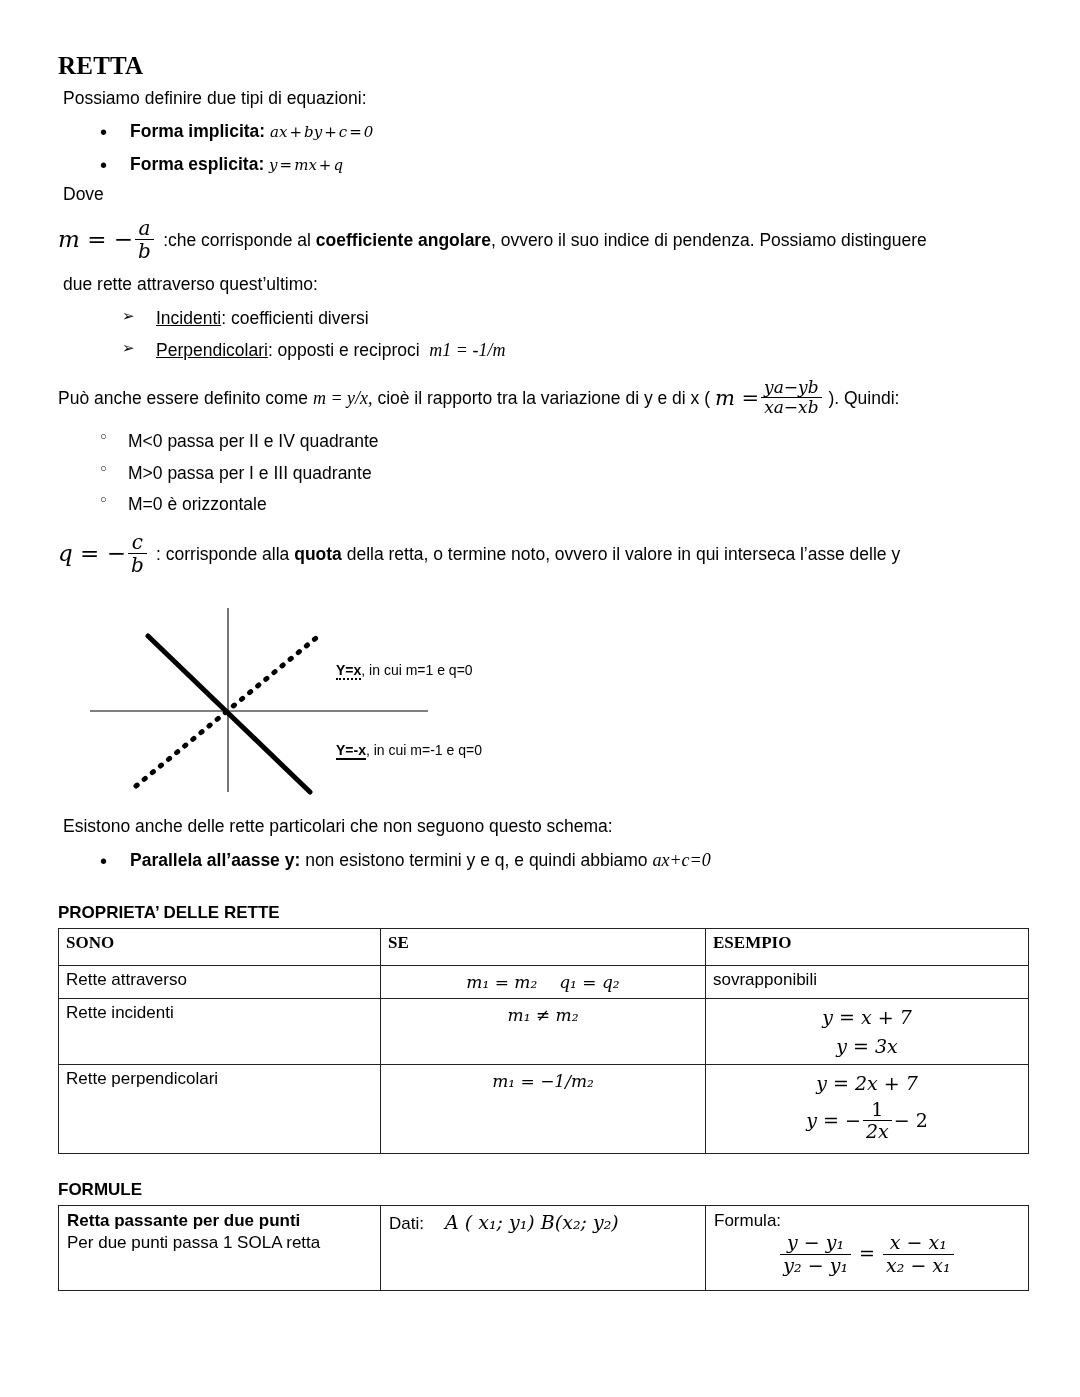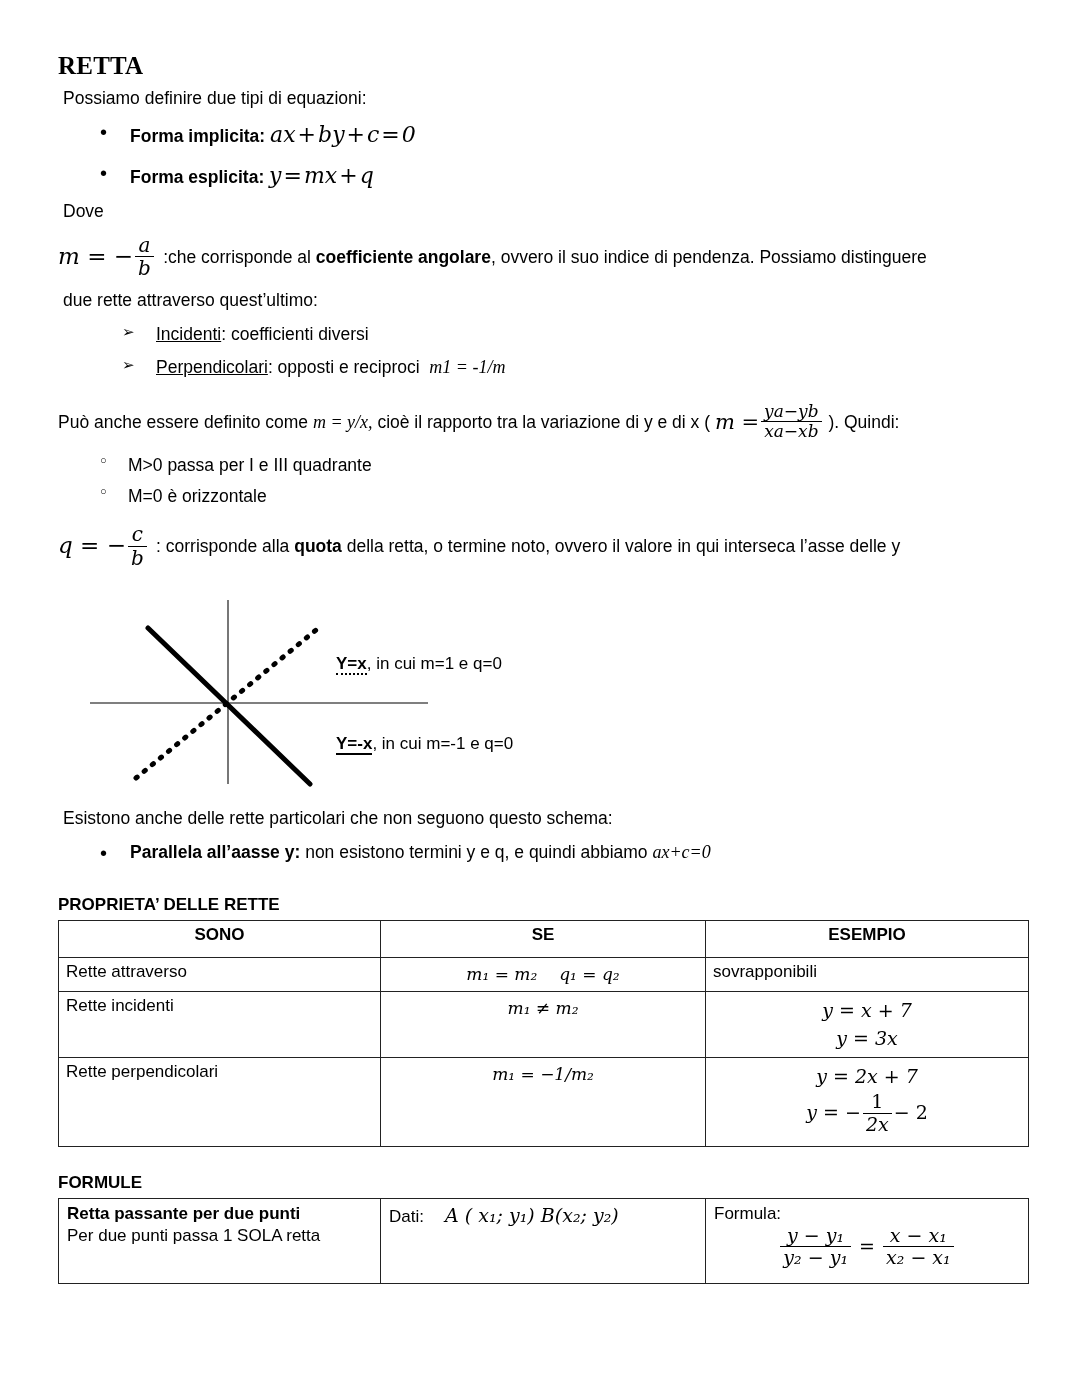--- a/index.html
+++ b/index.html
@@ -91,21 +91,21 @@
   .it {
     font-style: italic;
     font-family: "Liberation Serif", serif;
     font-size: 18px;
   }
 
   
   .math {
     font-family: "DejaVu Serif", serif;
     font-style: italic;
-    font-size: 22px;
+    font-size: 15px;
     white-space: nowrap;
   }
   .math .op { font-style: normal; padding: 0 2px; }
   .math .num { font-style: italic; }
   .frac {
     display: inline-block;
     vertical-align: middle;
     text-align: center;
     font-family: "DejaVu Serif", serif;
     font-style: italic;
@@ -136,21 +136,21 @@
   
   .graph-block {
     position: relative;
     height: 212px;
     margin-top: 16px;
     margin-bottom: 8px;
   }
   .graph-svg { position: absolute; left: 22px; top: 0; }
   .glabel {
     position: absolute;
-    font-size: 17px;
+    font-size: 14px;
     white-space: nowrap;
   }
   .glabel .tag {
     font-weight: bold;
     border-bottom: 2px dotted #000;
   }
   .glabel.l1 { left: 278px; top: 68px; }
   .glabel.l2 { left: 278px; top: 148px; }
   .glabel.l2 .tag { border-bottom: 2px solid #000; }
 
@@ -166,23 +166,24 @@
     table-layout: fixed;
   }
   table.grid td, table.grid th {
     border: 1.6px solid #222;
     padding: 4px 7px;
     vertical-align: top;
     font-size: 17px;
     font-weight: normal;
   }
   table.grid th {
-    text-align: center;
+    text-align: left;
     font-weight: bold;
     height: 28px;
+    font-family: Liberation Serif, serif;
   }
   .cell-math {
     text-align: center;
     font-family: "DejaVu Serif", serif;
     font-style: italic;
     font-size: 19px;
     line-height: 1.45;
   }
   .cell-math .sp { display: inline-block; width: 22px; }
   td.tall-2 { height: 52px; }
@@ -261,25 +262,26 @@
     <ul class="arrows">
       <li>
         <span class="u">Incidenti</span><span>: coefficienti diversi</span>
       </li>
       <li>
         <span class="u">Perpendicolari</span><span>: opposti e reciproci</span>&nbsp;
         <span class="it">m1 = -1/m</span>
       </li>
     </ul>
 
-    <div class="mline" style="margin-top:19px">
+    <div class="mline" style="margin-top:12px">
       <span class="rest">Può anche essere definito come </span><span class="rest it">m = y/x,</span><span class="rest"> cioè il rapporto tra la variazione di y e di x ( </span><span class="lead" style="font-size:21px">m <span style="font-style:normal">=</span></span><span class="frac" style="font-size:17px;vertical-align:middle"><span class="top">ya−yb</span><span class="bot">xa−xb</span></span><span class="rest"> ). Quindi:</span>
     </div>
 
     <ul class="circles">
+      <li>M&lt;0 passa per II e IV quadrante</li>
       <li>M&gt;0 passa per I e III quadrante</li>
       <li>M=0 è orizzontale</li>
     </ul>
 
     <div class="mline" style="margin-top:12px">
       <span class="lead">q
         <span class="op" style="font-style:normal">=</span>
         <span class="op" style="font-style:normal">−</span><span class="frac" style="font-size:20px"><span class="top">c</span><span class="bot">b</span></span>
       </span>
       <span class="rest"><span>: corrisponde alla </span><b>quota</b><span> della retta, o termine noto, ovvero il valore in qui interseca l’asse delle y</span></span>

